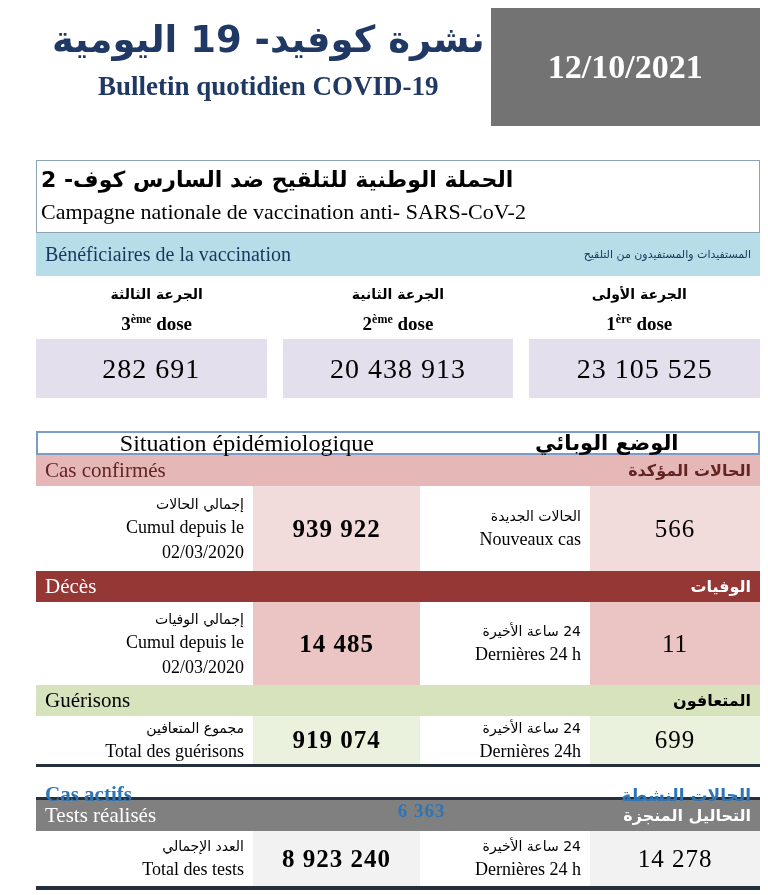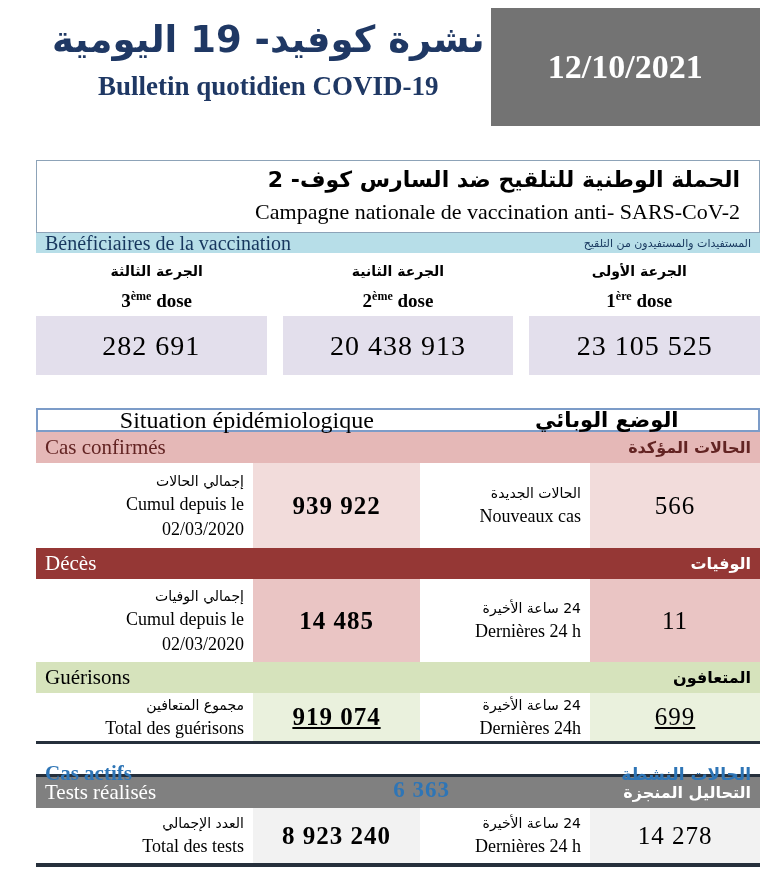--- a/index.html
+++ b/index.html
@@ -16,24 +16,24 @@
   .title-ar { font-size:37px; font-weight:bold; color:#1F3864; line-height:1.6; }
   .title-fr { font-size:27px; font-weight:bold; color:#1F3864; margin-top:2px; }
   .date-box { margin-left:auto; width:280px; height:118px; background:#737373;
     display:flex; align-items:center; justify-content:center;
     color:#fff; font-size:34px; font-weight:bold; }
 
   
   .section { margin-left:36px; width:724px; }
 
   
-  .vacc-box { margin-top:32px; border:1px solid #8DA3B8; text-align:right; padding:4px 19px 5px; }
+  .vacc-box { margin-top:32px; border:1px solid #8DA3B8; text-align:left; padding:4px 4px 5px; }
   .vacc-ar { font-size:22px; font-weight:bold; line-height:30px; }
   .vacc-fr { font-size:22px; line-height:30px; margin-top:2px; }
-  .benef-band { height:20px; background:#B7DEE8; display:flex; align-items:center;
+  .benef-band { height:43px; background:#B7DEE8; display:flex; align-items:center;
     justify-content:space-between; padding:8px 9px; color:#17375E; }
   .benef-fr { font-size:20px; }
   .benef-ar { font-size:11px; }
   .dose-headers { display:grid; grid-template-columns:1fr 1fr 1fr; margin-top:6px; height:54px; }
   .dose-h { text-align:center; }
   .dose-ar { font-size:14px; font-weight:bold; line-height:24px; }
   .dose-fr { font-size:19px; font-weight:bold; line-height:26px; }
   .dose-fr sup { font-size:12px; font-weight:bold; }
   .dose-values { display:grid; grid-template-columns:1fr 1fr 1fr; gap:16px; margin-top:3px; }
   .dose-v { height:59px; background:#E3DFEC; display:flex; align-items:center;
@@ -59,31 +59,31 @@
   .row-recovered { height:48px; }
   .row-tests     { height:55px; }
   .cell-label { display:flex; flex-direction:column; justify-content:center;
     text-align:right; padding-right:9px; background:#fff; }
   .cell-label .l-ar { font-size:14px; line-height:22px; }
   .cell-label .l-fr { font-size:18px; line-height:25px; }
   .cell-value { display:flex; align-items:center; justify-content:center;
     font-size:25px; letter-spacing:1px; }
   .row-confirmed .cell-value { background:#F2DCDB; }
   .row-deaths    .cell-value { background:#EAC5C4; }
-  .row-recovered .cell-value { background:#EAF1DD;text-decoration:underline; }
+  .row-recovered .cell-value { background:#EAF1DD; }
   .row-tests     .cell-value { background:#F2F2F2; }
   .v-bold { font-weight:bold; }
 
   .rule { height:3px; background:#26303C; }
   .rule-thick { height:4px; background:#26303C; }
 
   .active-row { height:30px; display:grid; grid-template-columns:217px 167px 170px 170px;
     align-items:center; color:#2E75B6; font-weight:bold; }
   .active-fr { padding-left:9px; font-size:21px; }
-  .active-val { grid-column:2 / 4; text-align:center; font-size:23px; letter-spacing:1px;margin-top:33px; }
+  .active-val { grid-column:2 / 4; text-align:center; font-size:19px; letter-spacing:1px;margin-top:33px; }
   .active-ar { grid-column:4; text-align:right; padding-right:9px; font-size:17px; }
 </style>
 </head>
 <body>
 
 <header class="top">
   <div class="titles">
     <div class="title-ar ar">نشرة كوفيد- 19 اليومية</div>
     <div class="title-fr">Bulletin quotidien COVID-19</div>
   </div>

